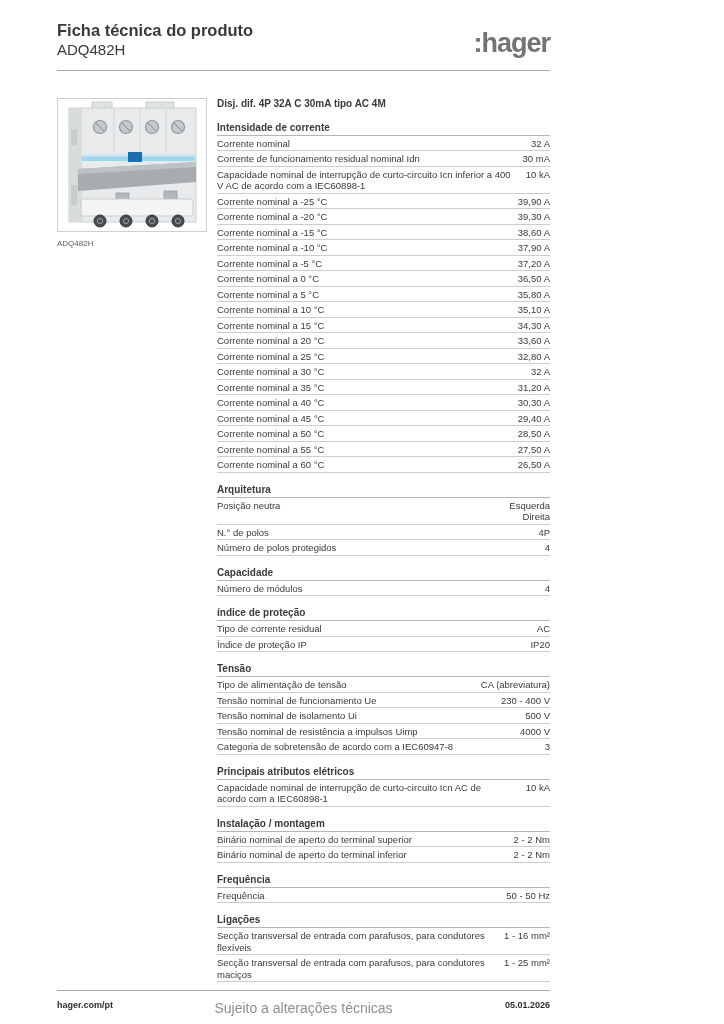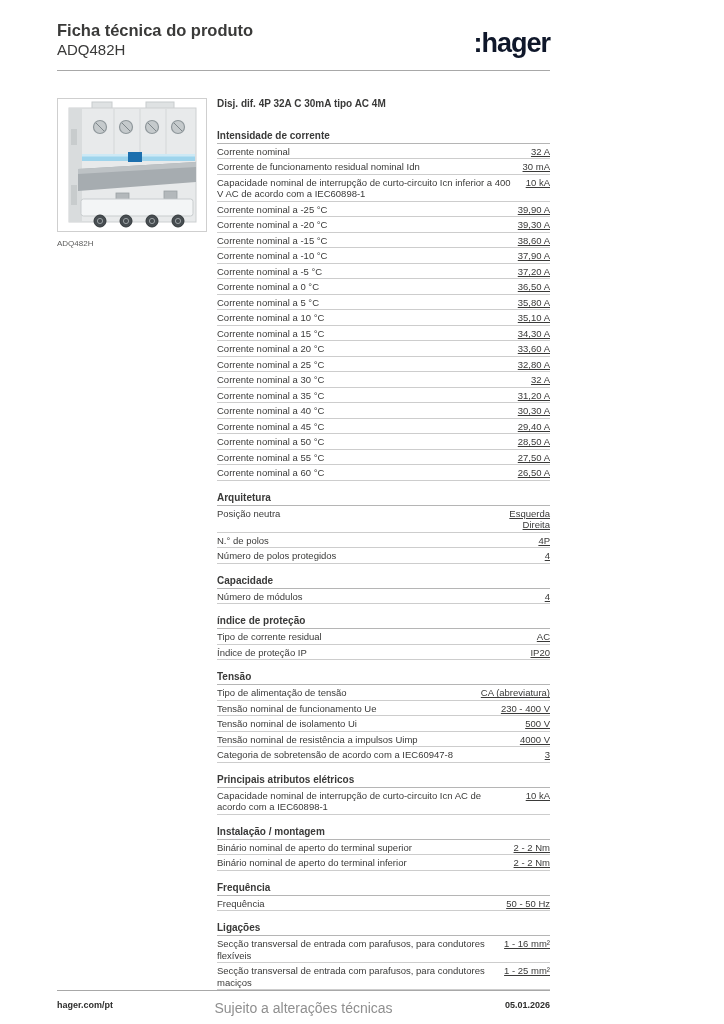--- a/index.html
+++ b/index.html
@@ -70,21 +70,21 @@
   .product-description {
     font-size: 10px;
     font-weight: bold;
     line-height: 1.15;
   }
   .characteristics-heading {
     font-size: 10px;
     font-weight: bold;
     margin-top: 24px;
   }
-  .sections { margin-top: 20px; }
+  .sections { margin-top: 12px; }
   .section { margin-top: 11px; }
   .section:first-child { margin-top: 0; }
   .section-title {
     font-size: 10px;
     font-weight: bold;
     padding-bottom: 2px;
     border-bottom: 1px solid #b5b5b5;
   }
   .spec-row {
     display: flex;
@@ -94,21 +94,20 @@
     border-bottom: 1px solid #cdcdcd;
     font-size: 9.5px;
     line-height: 11.5px;
   }
   .spec-label { flex: 1 1 auto; padding-right: 14px; }
   .spec-value {
     flex: 0 0 auto;
     text-align: right;
     white-space: pre-line;
     max-width: 130px;
-    text-decoration: underline;
   }
   
   .footer {
     position: absolute;
     left: 57px;
     right: 57px;
     top: 990px;
     border-top: 1px solid #a8a8a8;
     padding-top: 9px;
     display: flex;
@@ -122,21 +121,21 @@
 </head>
 <body>
 
 <div class="page">
 
   <div class="header">
     <div>
       <div class="page-title">Ficha técnica do produto</div>
       <div class="product-code-heading">ADQ482H</div>
     </div>
-    <div class="brand-logo" style="color: #0f172a;">:hager</div>
+    <div class="brand-logo" style="color: #737373;">:hager</div>
   </div>
 
   <div class="main">
 
     <div class="left-col">
       <div class="image-frame">
         <svg width="148" height="132" viewBox="0 0 148 132">
 
           <rect x="34" y="3" width="20" height="9" fill="#dfe2e3" stroke="#c8cccd" stroke-width="1"></rect>
           <rect x="88" y="3" width="28" height="9" fill="#dfe2e3" stroke="#c8cccd" stroke-width="1"></rect>

